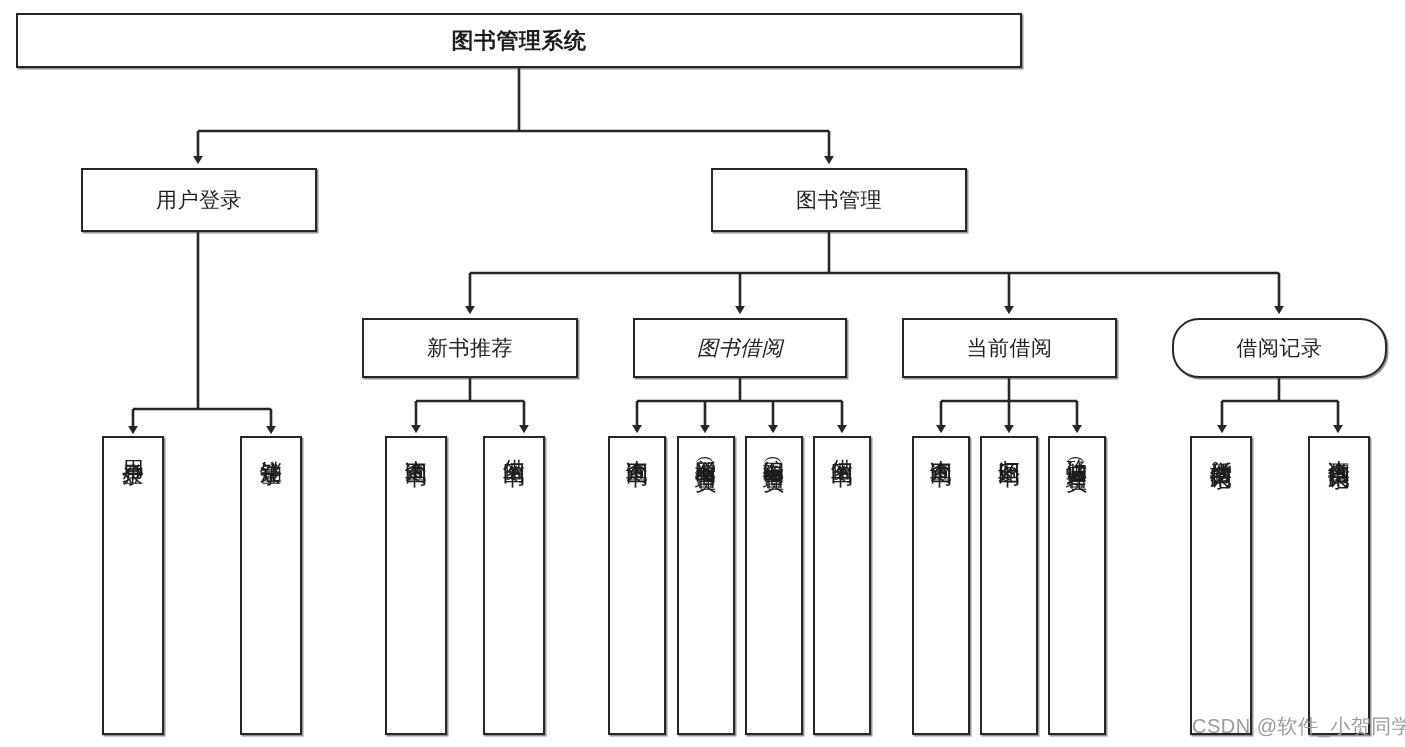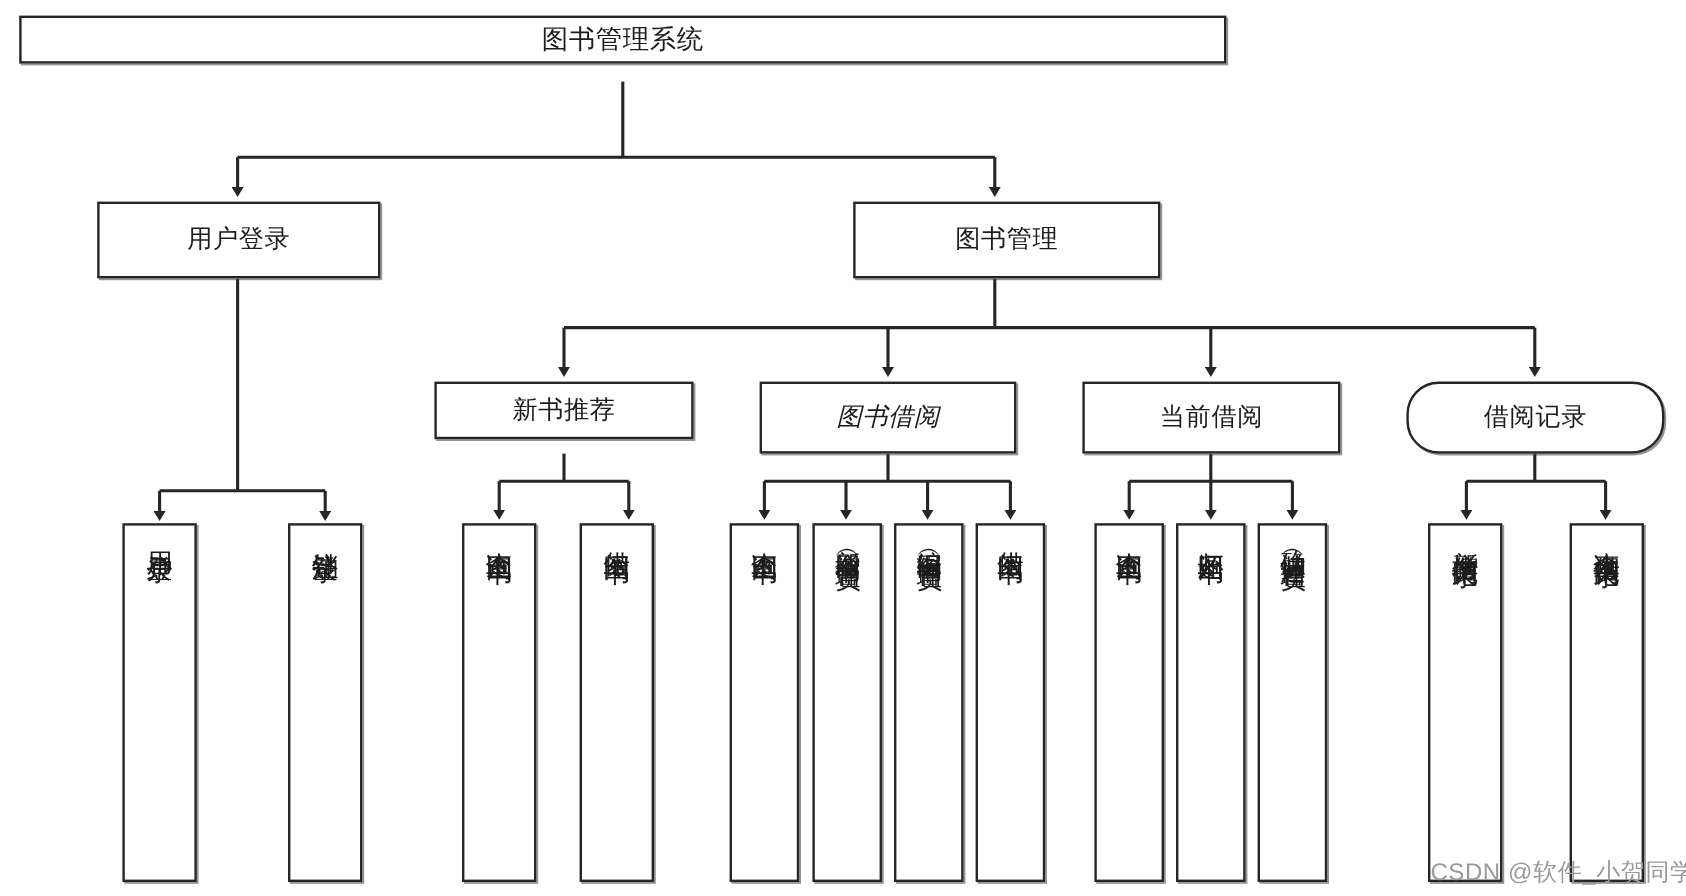--- a/index.html
+++ b/index.html
@@ -118,32 +118,32 @@
       <path d="M1009,401 L1009,429" marker-end="url(#arrow)"></path>
       <path d="M1077,401 L1077,429" marker-end="url(#arrow)"></path>
 
       <path d="M1279,378 L1279,401"></path>
       <path d="M1222,401 L1338,401"></path>
       <path d="M1222,401 L1222,429" marker-end="url(#arrow)"></path>
       <path d="M1338,401 L1338,429" marker-end="url(#arrow)"></path>
     </g>
   </svg>
 
-  <div class="node horiz root" style="left:16px;top:13px;width:1006px;height:40px;">
+  <div class="node horiz root" style="left:16px;top:13px;width:1006px;height:55px;font-weight:bold;">
     <span class="label">图书管理系统</span>
   </div>
 
   <div class="node horiz" style="left:81px;top:168px;width:236px;height:64px;">
     <span class="label">用户登录</span>
   </div>
   <div class="node horiz" style="left:711px;top:168px;width:256px;height:64px;">
     <span class="label">图书管理</span>
   </div>
 
-  <div class="node horiz" style="left:362px;top:318px;width:216px;height:48px;">
+  <div class="node horiz" style="left:362px;top:318px;width:216px;height:60px;">
     <span class="label">新书推荐</span>
   </div>
   <div class="node horiz" style="left:633px;top:318px;width:214px;height:60px;font-style:italic;">
     <span class="label">图书借阅</span>
   </div>
   <div class="node horiz" style="left:902px;top:318px;width:215px;height:60px;">
     <span class="label">当前借阅</span>
   </div>
   <div class="node horiz" style="left:1172px;top:318px;width:215px;height:60px;border-radius:27px;">
     <span class="label">借阅记录</span>

